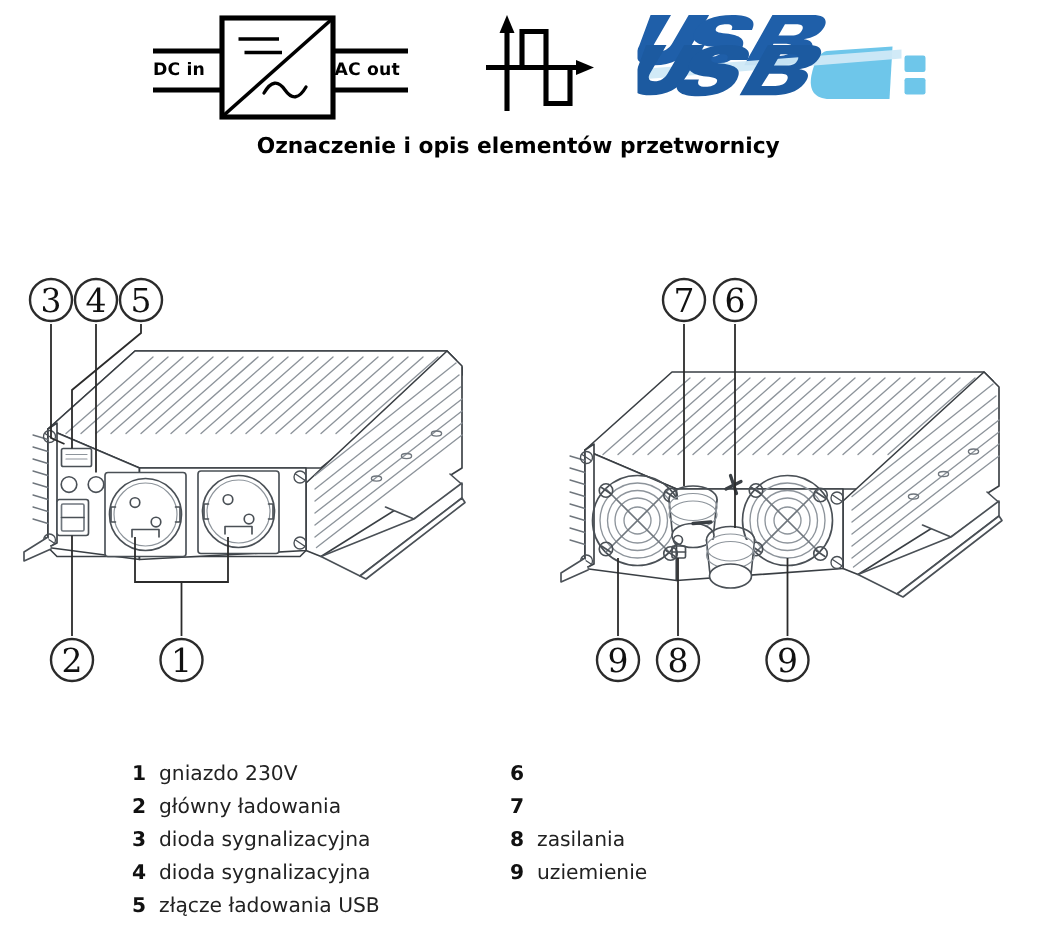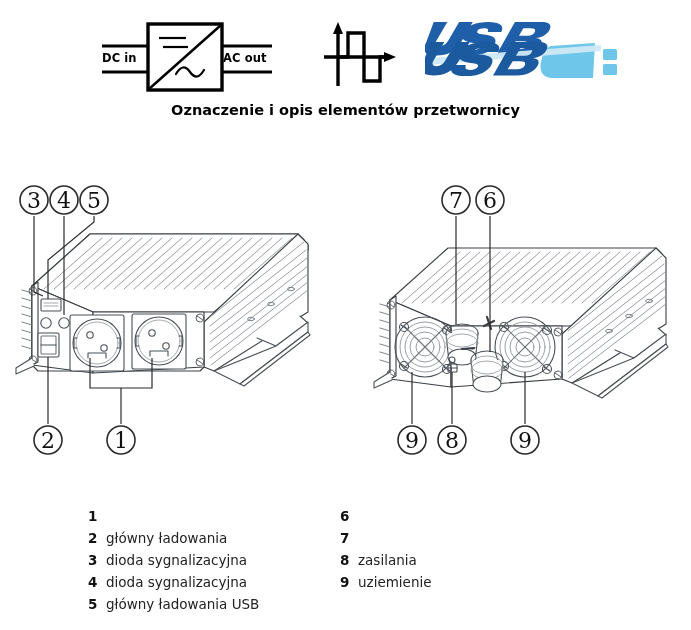--- a/index.html
+++ b/index.html
@@ -12,21 +12,21 @@
     height: 630px;
     position: relative;
     font-family: "DejaVu Sans", "Liberation Sans", sans-serif;
     color: #1a1a1a;
     overflow: hidden;
   }
 
   
   #symbol-strip {
     position: absolute;
-    left: 0; top: 12px;
+    left: 0; top: 0;
     width: 691px; height: 88px;
   }
 
   
   #inverter-symbol {
     position: absolute;
     left: 100px; top: 8px;
     width: 180px; height: 72px;
   }
   #inverter-symbol .dc-label,
@@ -57,21 +57,20 @@
 
   
   #diagram-title {
     position: absolute;
     left: 0; top: 90px;
     width: 691px;
     text-align: center;
     font-size: 14.5px;
     font-weight: bold;
     color: #000;
-    margin-top: 12px;
   }
 
   
   #figure-front {
     position: absolute;
     left: 8px; top: 172px;
     width: 340px; height: 290px;
   }
   #figure-rear {
     position: absolute;
@@ -527,36 +526,37 @@
       </g>
     </g>
   </svg>
 </div>
 
 <div id="legend">
 
   <div class="legend-col" id="legend-col-left">
     <div class="legend-row">
       <span class="legend-num">1</span>
+      <span class="legend-text">gniazdo 230V</span>
     </div>
     <div class="legend-row">
       <span class="legend-num">2</span>
       <span class="legend-text">główny ładowania</span>
     </div>
     <div class="legend-row">
       <span class="legend-num">3</span>
       <span class="legend-text">dioda sygnalizacyjna</span>
     </div>
     <div class="legend-row">
       <span class="legend-num">4</span>
       <span class="legend-text">dioda sygnalizacyjna</span>
     </div>
     <div class="legend-row">
       <span class="legend-num">5</span>
-      <span class="legend-text">główny ładowania USB</span>
+      <span class="legend-text">złącze ładowania USB</span>
     </div>
   </div>
 
   <div class="legend-col" id="legend-col-right">
     <div class="legend-row">
       <span class="legend-num">6</span>
     </div>
     <div class="legend-row">
       <span class="legend-num">7</span>
     </div>

